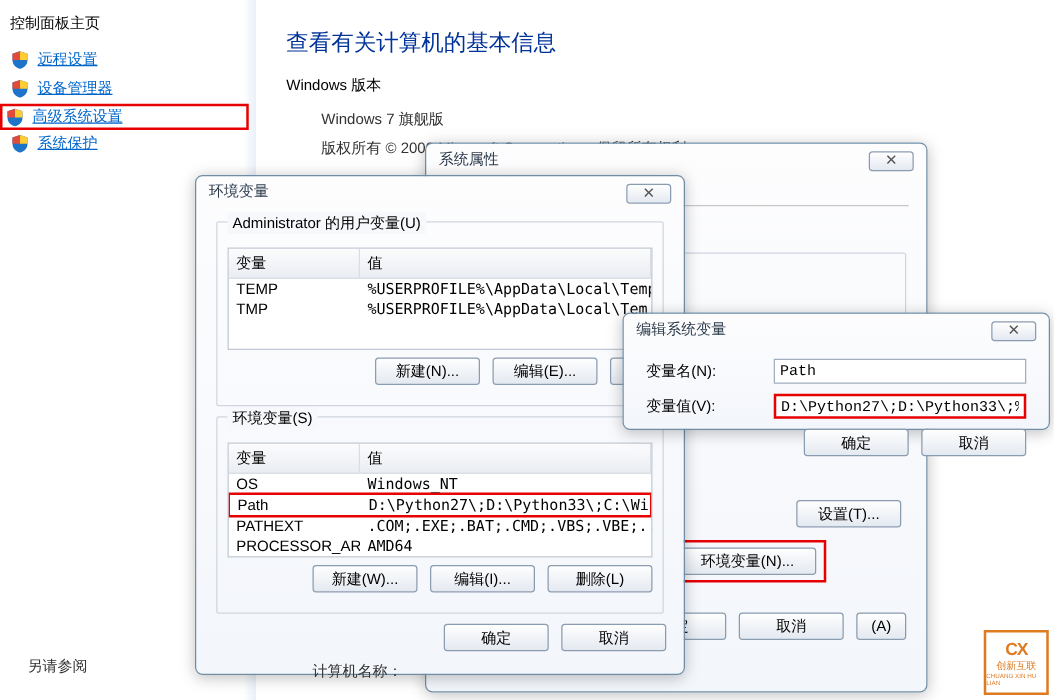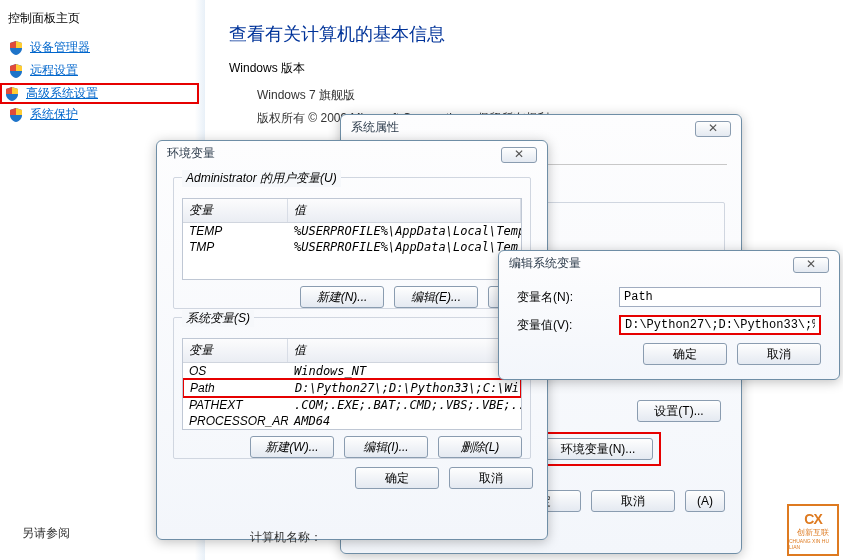--- a/index.html
+++ b/index.html
@@ -106,23 +106,22 @@
     font-size: 12px;
     cursor: pointer;
     height: 20px;
   }
   .tab.active { background:#fff; font-weight: normal; position:relative; top:1px;}
   .desc { margin: 10px 4px; font-size: 12px; }
   .groupbox {
     border: 1px solid #d0d6e0;
     border-radius: 2px;
     margin: 8px 2px;
-    padding: 20px 8px 0 8px;
+    padding: 20px 8px 16px 8px;
     position: relative;
-    font-style: italic;
   }
   .groupbox .gtitle { position:absolute; top:-8px; left:8px; background:#f6f8fb; padding:0 4px; font-size: 12px; }
   .btn {
     display: inline-block;
     min-width: 84px;
     height: 22px;
     border: 1px solid #8a9cb0;
     border-radius: 3px;
     background: linear-gradient(#fefefe,#e4e9f1);
     font-size: 12px;
@@ -149,21 +148,21 @@
   .list-head > div { padding: 3px 6px; border-right: 1px solid #d8dde6; }
   .list-row { display:flex; font-size:12px; }
   .list-row > div { padding: 1px 6px; white-space: nowrap; overflow: hidden;}
   .col1 { width: 105px; flex-shrink:0; }
   .col2 { flex: 1; }
   .path-highlight { border: 2px solid #e60000; margin: -1px; }
 
   
   .editvar {
     left: 498px; top: 250px;
-    width: 342px; height: 130px;
+    width: 342px; height: 94px;
   }
   .form-row { display:flex; align-items:center; margin: 8px 4px; gap: 22px; }
   .form-row label { width: 80px; font-size:12px; }
   .form-row input {
     flex: 1;
     height: 20px;
     border: 1px solid #a0acc0;
     font-size: 12px;
     font-family: Consolas, "Courier New", monospace;
     padding: 1px 4px;
@@ -189,29 +188,29 @@
 
 <div class="sidebar">
   <div class="sidebar-home">控制面板主页</div>
 
   <div class="sidebar-item">
     <svg class="shield" viewBox="0 0 16 16">
         <path fill="#1e74c9" d="M8 1 L14 3 V8 C14 12 11 14.5 8 15 C5 14.5 2 12 2 8 V3 Z"></path>
         <path fill="#ffcc33" d="M8 1 L14 3 V8 L8 8 Z"></path>
         <path fill="#e04b3a" d="M2 3 L8 1 V8 L2 8 Z"></path>
       </svg>
-    <a>设备管理器</a>
+    <a>远程设置</a>
   </div>
   <div class="sidebar-item">
     <svg class="shield" viewBox="0 0 16 16">
         <path fill="#1e74c9" d="M8 1 L14 3 V8 C14 12 11 14.5 8 15 C5 14.5 2 12 2 8 V3 Z"></path>
         <path fill="#ffcc33" d="M8 1 L14 3 V8 L8 8 Z"></path>
         <path fill="#e04b3a" d="M2 3 L8 1 V8 L2 8 Z"></path>
       </svg>
-    <a>远程设置</a>
+    <a>设备管理器</a>
   </div>
   <div class="sidebar-item highlight-red">
     <svg class="shield" viewBox="0 0 16 16">
         <path fill="#1e74c9" d="M8 1 L14 3 V8 C14 12 11 14.5 8 15 C5 14.5 2 12 2 8 V3 Z"></path>
         <path fill="#ffcc33" d="M8 1 L14 3 V8 L8 8 Z"></path>
         <path fill="#e04b3a" d="M2 3 L8 1 V8 L2 8 Z"></path>
       </svg>
     <a>高级系统设置</a>
   </div>
   <div class="sidebar-item">
@@ -281,21 +280,21 @@
         </div>
       </div>
       <div class="btn-row-right">
         <span class="btn">新建(N)...</span>
         <span class="btn">编辑(E)...</span>
         <span class="btn" style="min-width:30px;">删</span>
       </div>
     </div>
 
     <div class="groupbox">
-      <div class="gtitle">系统变量(S)</div>
+      <div class="gtitle">环境变量(S)</div>
       <div class="listbox" style="height:92px;">
         <div class="list-head">
           <div class="col1">变量</div>
           <div class="col2">值</div>
         </div>
         <div class="list-row">
           <div class="col1">OS</div>
           <div class="col2" style="font-family:Consolas,monospace;">Windows_NT</div>
         </div>
         <div class="list-row path-highlight">

